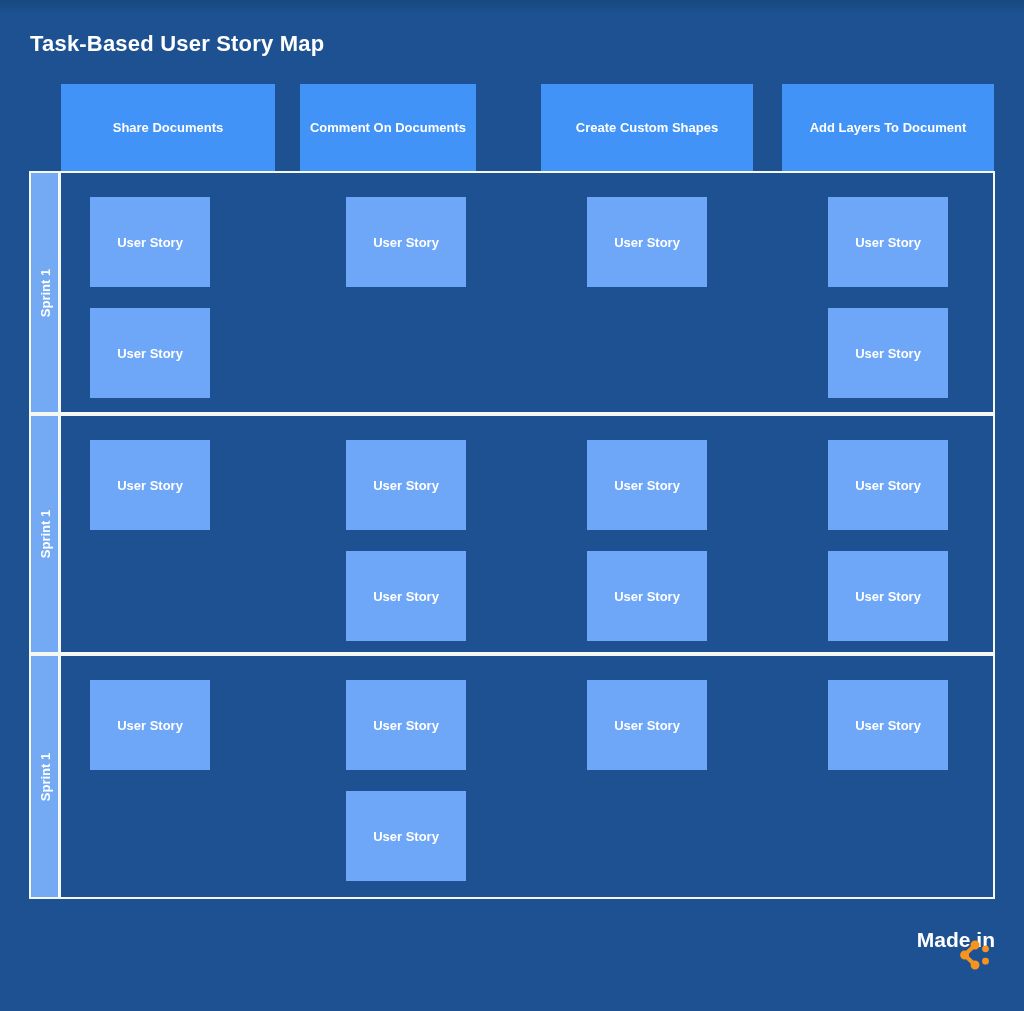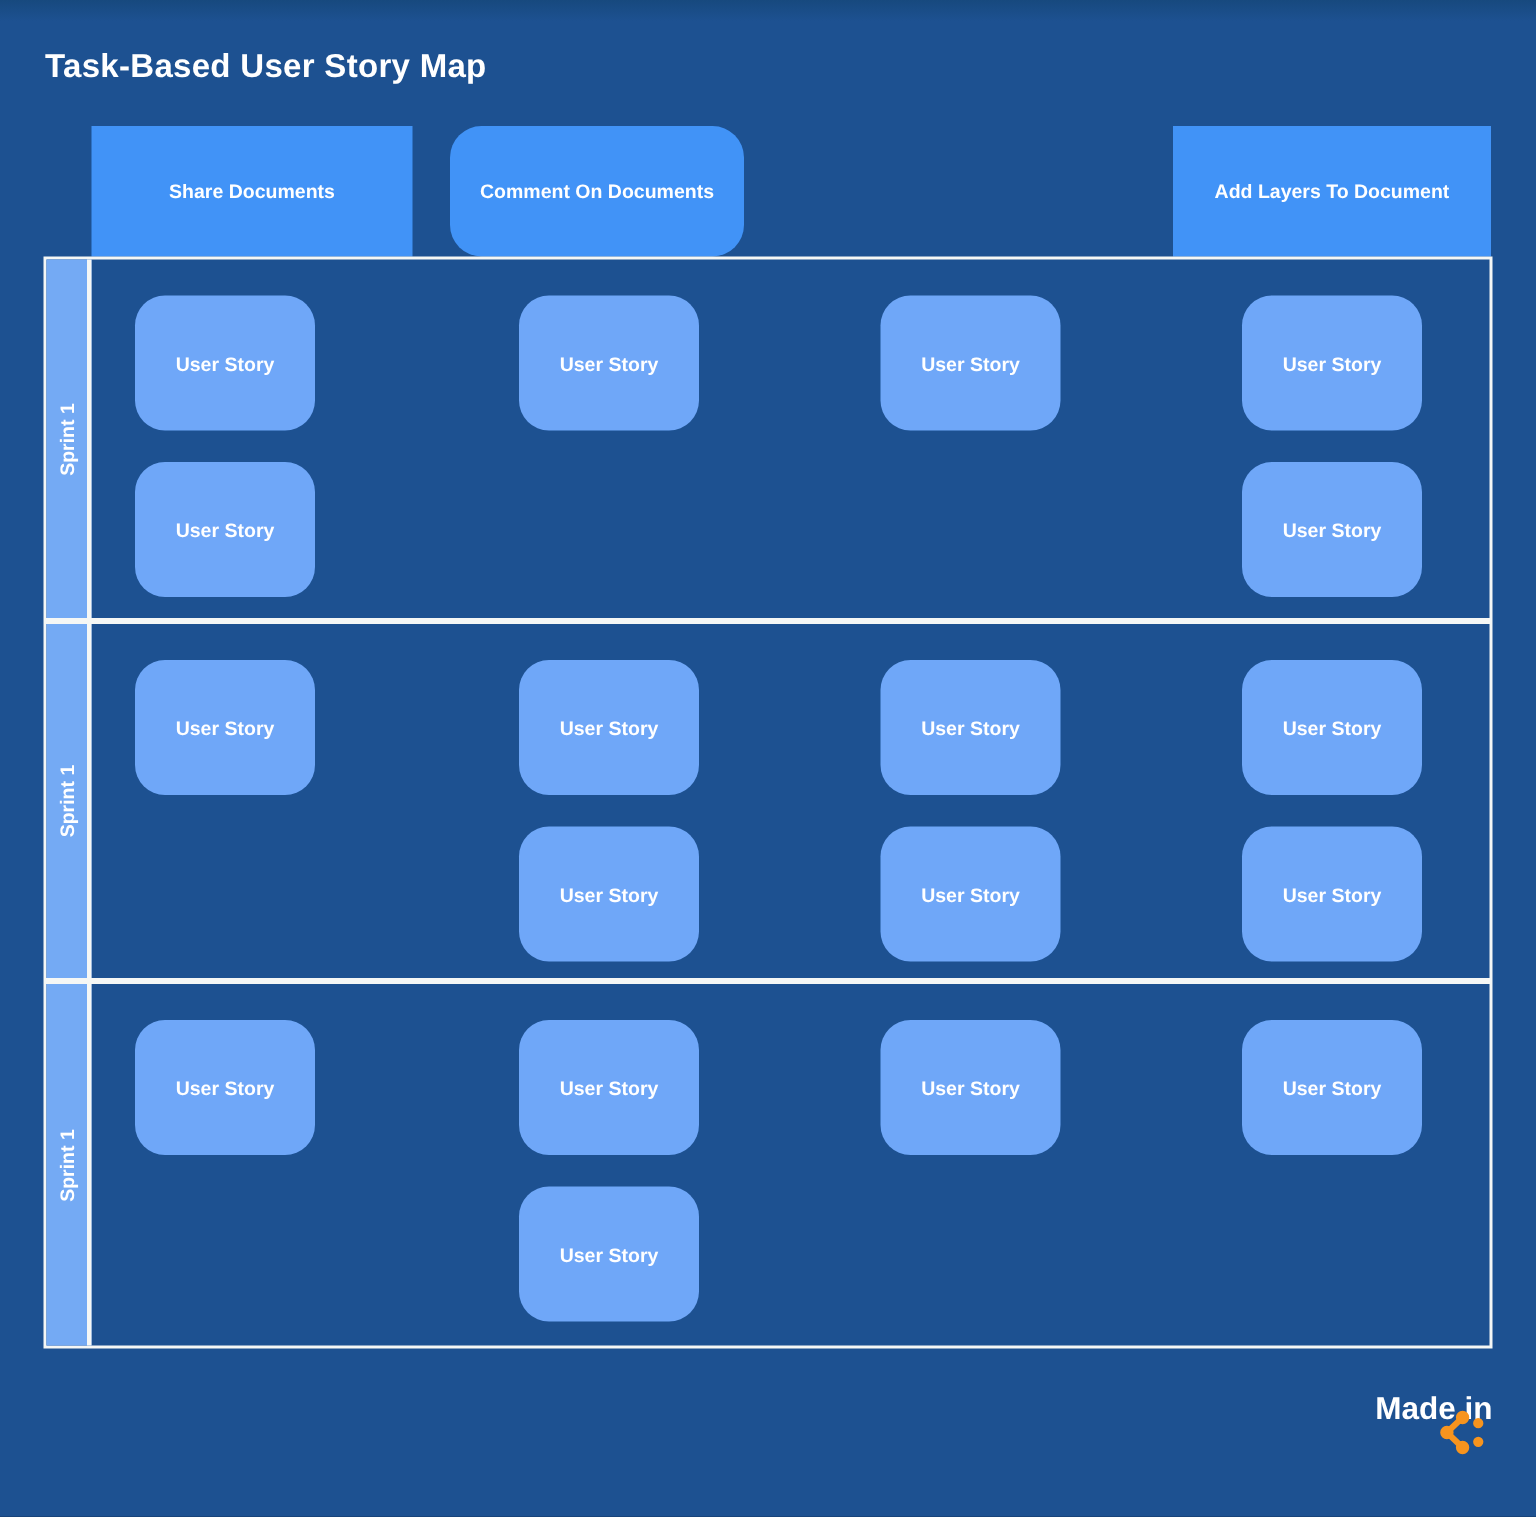--- a/index.html
+++ b/index.html
@@ -22,21 +22,21 @@
   }
   
   .col-header{
     position:absolute;top:84px;height:87px;
     background:var(--header-blue,#4193F7);
     display:flex;align-items:center;justify-content:center;
     font-size:13px;font-weight:bold;color:var(--text,#fff);
     text-align:center;
   }
   .h0{left:61px;width:214px;}
-  .h1{left:300px;width:196px;border-radius:21px;}
+  .h1{left:300px;width:176px;}
   .h2{left:541px;width:212px;}
   .h3{left:782px;width:212px;}
   
   .sprint-row{
     position:absolute;left:29px;width:966px;
     border:2px solid #F5F7F5;
     background:transparent;
   }
   .r0{top:171px;height:243px;}
   .r1{top:414px;height:240px;}
@@ -54,21 +54,20 @@
   }
   .cells{
     position:absolute;left:30px;right:0;top:0;bottom:0;
   }
   .card{
     position:absolute;width:120px;height:90px;
     background:var(--card-blue,#6FA7F8);
     display:flex;align-items:center;justify-content:center;
     font-size:13px;font-weight:bold;color:var(--text,#fff);
     text-align:center;
-    border-radius:20px;
   }
   .col0{left:29px;} .col1{left:285px;} .col2{left:526px;} .col3{left:767px;}
   .slot0{top:24px;} .slot1{top:135px;}
   
   .made-in{
     position:absolute;right:29px;top:928px;
     font-size:21px;font-weight:bold;color:var(--text,#fff);
   }
   .brand{
     position:absolute;right:29px;top:936px;
@@ -81,20 +80,21 @@
 </style>
 </head>
 <body>
 
 <div class="canvas" style="--background: #1D5191; --header-blue: #4193F7; --card-blue: #6FA7F8; --strip-blue: #74AAF4; --brand-orange: #F7941E; --text: #FFFFFF;">
 
   <div class="title">Task-Based User Story Map</div>
 
   <div class="col-header h0">Share Documents</div>
   <div class="col-header h1">Comment On Documents</div>
+  <div class="col-header h2">Create Custom Shapes</div>
   <div class="col-header h3">Add Layers To Document</div>
 
   <div class="sprint-row r0">
     <div class="sprint-strip">
       <span>Sprint 1</span>
     </div>
     <div class="cells">
         <div class="card col0 slot0">User Story</div>
         <div class="card col0 slot1">User Story</div>
         <div class="card col1 slot0">User Story</div>

